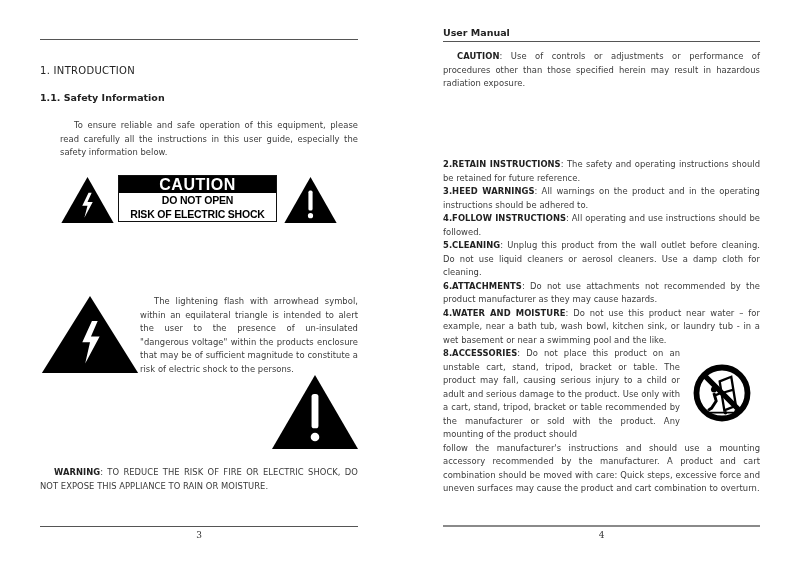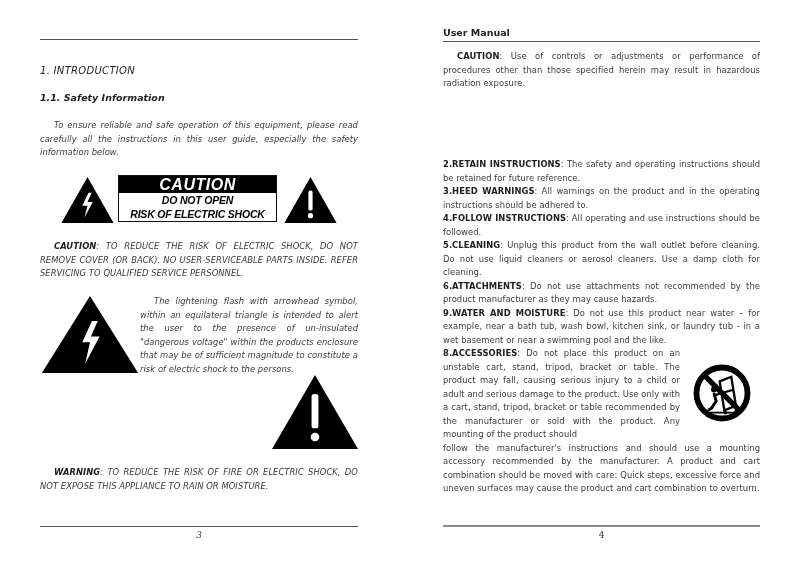--- a/index.html
+++ b/index.html
@@ -1,21 +1,21 @@
 <!DOCTYPE html>
 <html><head>
 <meta charset="utf-8">
 <style>
   html, body { margin: 0; padding: 0; }
   body {
     width: 800px; height: 566px; background: #ffffff; position: relative; overflow: hidden;
     font-family: "DejaVu Sans", sans-serif; color: #3a3a3a;
   }
   .page { position: absolute; top: 0; height: 564px; }
-  .left-page { left: 40px; width: 318px; font-style: italic; }
+  .left-page { left: 40px; width: 318px; }
   .right-page { left: 443px; width: 317px; }
   .rule { position: absolute; left: 0; right: 0; height: 1px; background: #555; }
   .rule.thick { height: 2px; background: #8a8a8a; }
   .page-num {
     position: absolute; left: 0; right: 0; top: 530px; text-align: center;
     font-family: "DejaVu Serif", serif; font-size: 9px; color: #333;
   }
   .txt { position: absolute; left: 0; right: 0; font-size: 8.4px; line-height: 13.5px; text-align: justify; letter-spacing: 0.05px; }
   .txt .ind { display: inline-block; width: 14px; }
   .b { font-weight: bold; color: #222; }
@@ -36,21 +36,21 @@
 </style>
 </head>
 <body>
 
 <div class="page left-page">
   <div class="rule" style="top:39px;"></div>
 
   <div class="h1">1.  INTRODUCTION</div>
   <div class="h2">1.1.  Safety Information</div>
 
-  <div class="txt" style="top:119px;">
+  <div class="txt" style="top:119px;margin-left:20px;">
     <span class="ind"></span><span>To ensure reliable and safe operation of this equipment, please read carefully all the instructions in this user guide, especially the safety information below.</span>
   </div>
 
   <div class="icon" style="left:21px; top:177px;">
     <svg width="53" height="46" viewBox="0 0 100 88">
       <polygon points="50,0 100,88 0,88" fill="#000"></polygon>
       <polygon points="52,30 40,55 50,55 44,78 60,48 50,48 58,30" fill="#fff"></polygon>
     </svg>
   </div>
 
@@ -61,23 +61,20 @@
   </div>
 
   <div class="icon" style="left:244px; top:177px;">
     <svg width="53" height="46" viewBox="0 0 100 88">
       <polygon points="50,0 100,88 0,88" fill="#000"></polygon>
       <rect x="46" y="26" width="8" height="38" rx="3" fill="#fff"></rect>
       <circle cx="50" cy="74" r="5" fill="#fff"></circle>
     </svg>
   </div>
 
-  <div class="txt" style="top:240px;">
-    <span class="ind"></span><span class="b">CAUTION</span><span>: TO REDUCE THE RISK OF ELECTRIC SHOCK, DO NOT REMOVE COVER (OR BACK). NO USER-SERVICEABLE PARTS INSIDE. REFER SERVICING TO QUALIFIED SERVICE PERSONNEL.</span>
-  </div>
 
   <div class="icon" style="left:1px; top:296px;">
     <svg width="98" height="77" viewBox="0 0 100 80">
       <polygon points="50,0 100,80 0,80" fill="#000"></polygon>
       <polygon points="52,26 42,48 50,48 45,70 60,42 51,42 58,26" fill="#fff"></polygon>
     </svg>
   </div>
 
   <div class="txt" style="top:295px; left:100px;">
     <span class="ind"></span><span>The lightening flash with arrowhead symbol, within an equilateral triangle is intended to alert the user to the presence of un-insulated "dangerous voltage" within the products enclosure that may be of sufficient magnitude to constitute a risk of electric shock to the persons.</span>
@@ -108,21 +105,21 @@
     <span class="ind"></span><span class="b">CAUTION</span><span>: Use of controls or adjustments or performance of procedures other than those specified herein may result in hazardous radiation exposure.</span>
   </div>
 
 
   <div class="txt" style="top:158px;">
     <div><span class="b">2.RETAIN INSTRUCTIONS</span><span>: The safety and operating instructions should be retained for future reference.</span></div>
     <div><span class="b">3.HEED WARNINGS</span><span>: All warnings on the product and in the operating instructions should be adhered to.</span></div>
     <div><span class="b">4.FOLLOW INSTRUCTIONS</span><span>: All operating and use instructions should be followed.</span></div>
     <div><span class="b">5.CLEANING</span><span>: Unplug this product from the wall outlet before cleaning. Do not use liquid cleaners or aerosol cleaners. Use a damp cloth for cleaning.</span></div>
     <div><span class="b">6.ATTACHMENTS</span><span>: Do not use attachments not recommended by the product manufacturer as they may cause hazards.</span></div>
-    <div><span class="b">9.WATER AND MOISTURE</span><span>: Do not use this product near water – for example, near a bath tub, wash bowl, kitchen sink, or laundry tub - in a wet basement or near a swimming pool and the like.</span></div>
+    <div><span class="b">4.WATER AND MOISTURE</span><span>: Do not use this product near water – for example, near a bath tub, wash bowl, kitchen sink, or laundry tub - in a wet basement or near a swimming pool and the like.</span></div>
     <div style="position:relative; padding-right:80px;"><span class="b">8.ACCESSORIES</span><span>: Do not place this product on an unstable cart, stand, tripod, bracket or table. The product may fall, causing serious injury to a child or adult and serious damage to the product. Use only with a cart, stand, tripod, bracket or table recommended by the manufacturer or sold with the product. Any mounting of the product should</span></div>
     <div>follow the manufacturer's instructions and should use a mounting accessory recommended by the manufacturer. A product and cart combination should be moved with care: Quick steps, excessive force and uneven surfaces may cause the product and cart combination to overturn.</div>
   </div>
 
   <div class="icon" style="left:250px; top:364px;">
     <svg width="58" height="58" viewBox="0 0 100 100">
       <circle cx="50" cy="50" r="44" fill="none" stroke="#000" stroke-width="10"></circle>
       <line x1="20" y1="20" x2="80" y2="80" stroke="#000" stroke-width="9"></line>
       <g fill="none" stroke="#000" stroke-width="4">
         <polygon points="46,30 66,22 74,72 54,80"></polygon>

